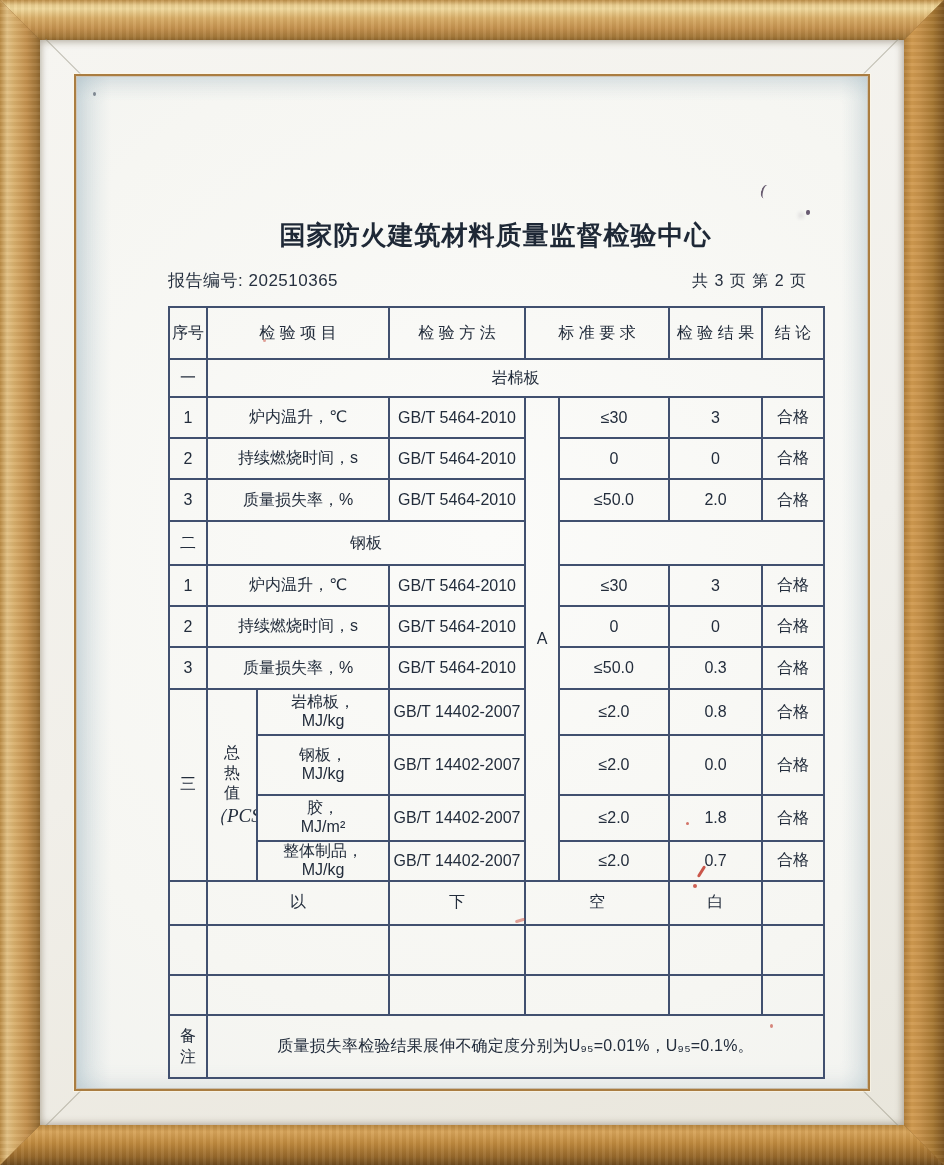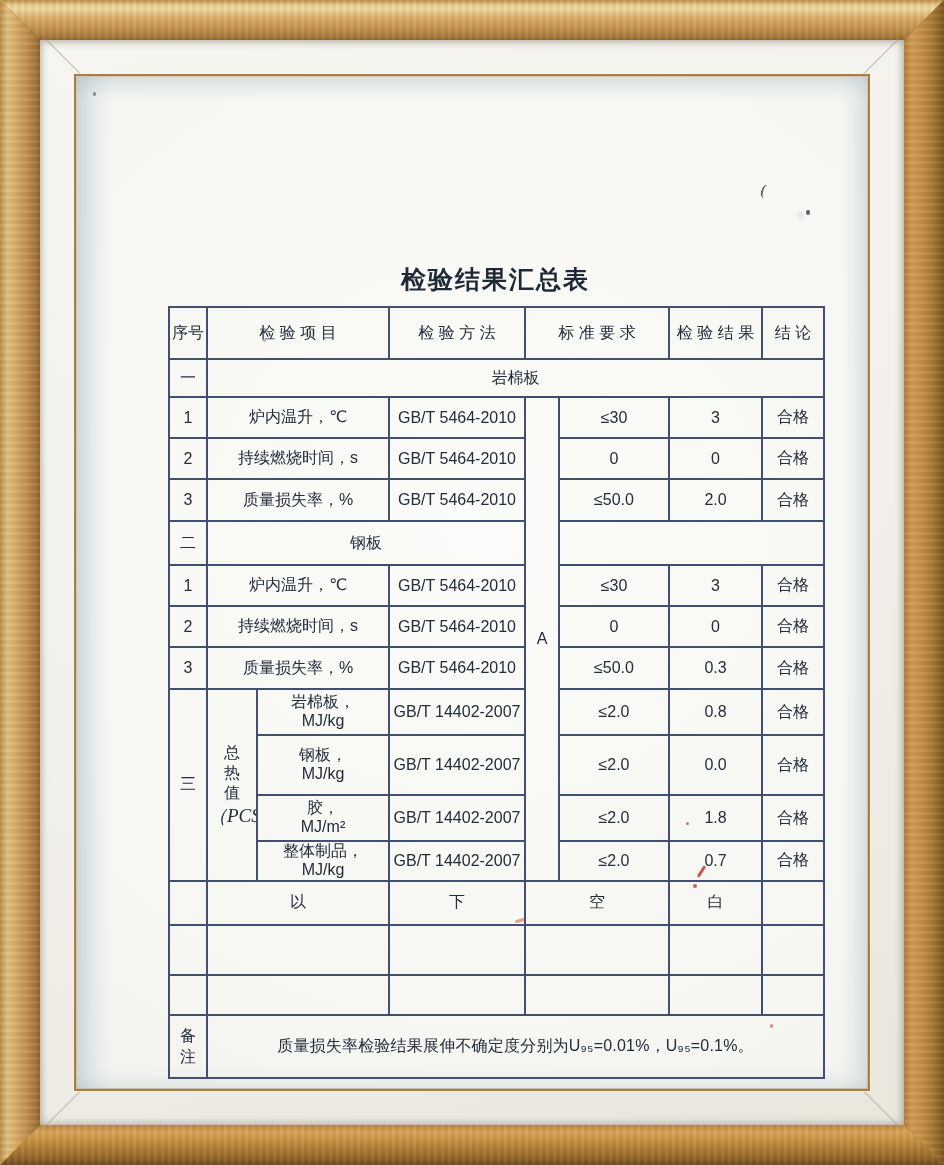--- a/index.html
+++ b/index.html
@@ -104,22 +104,26 @@
 
   <div class="mat"></div>
   <div class="miter m-tl"></div>
   <div class="miter m-tr"></div>
   <div class="miter m-bl"></div>
   <div class="miter m-br"></div>
   <div class="fillet"></div>
 
   <div class="paper">
 
-    <div class="subtitle">检验结果汇总表</div>
-
+    <div class="title">国家防火建筑材料质量监督检验中心</div>
+
+    <div class="report-row">
+      <span class="report-no"><span>报告编号:</span> <span>202510365</span></span>
+      <span class="pagination">共 3 页 第 2 页</span>
+    </div>
 
     <table class="results">
       <colgroup>
         <col style="width:38px">
           <col style="width:50px">
           <col style="width:132px">
           <col style="width:136px">
         <col style="width:34px">
           <col style="width:110px">
           <col style="width:93px">

